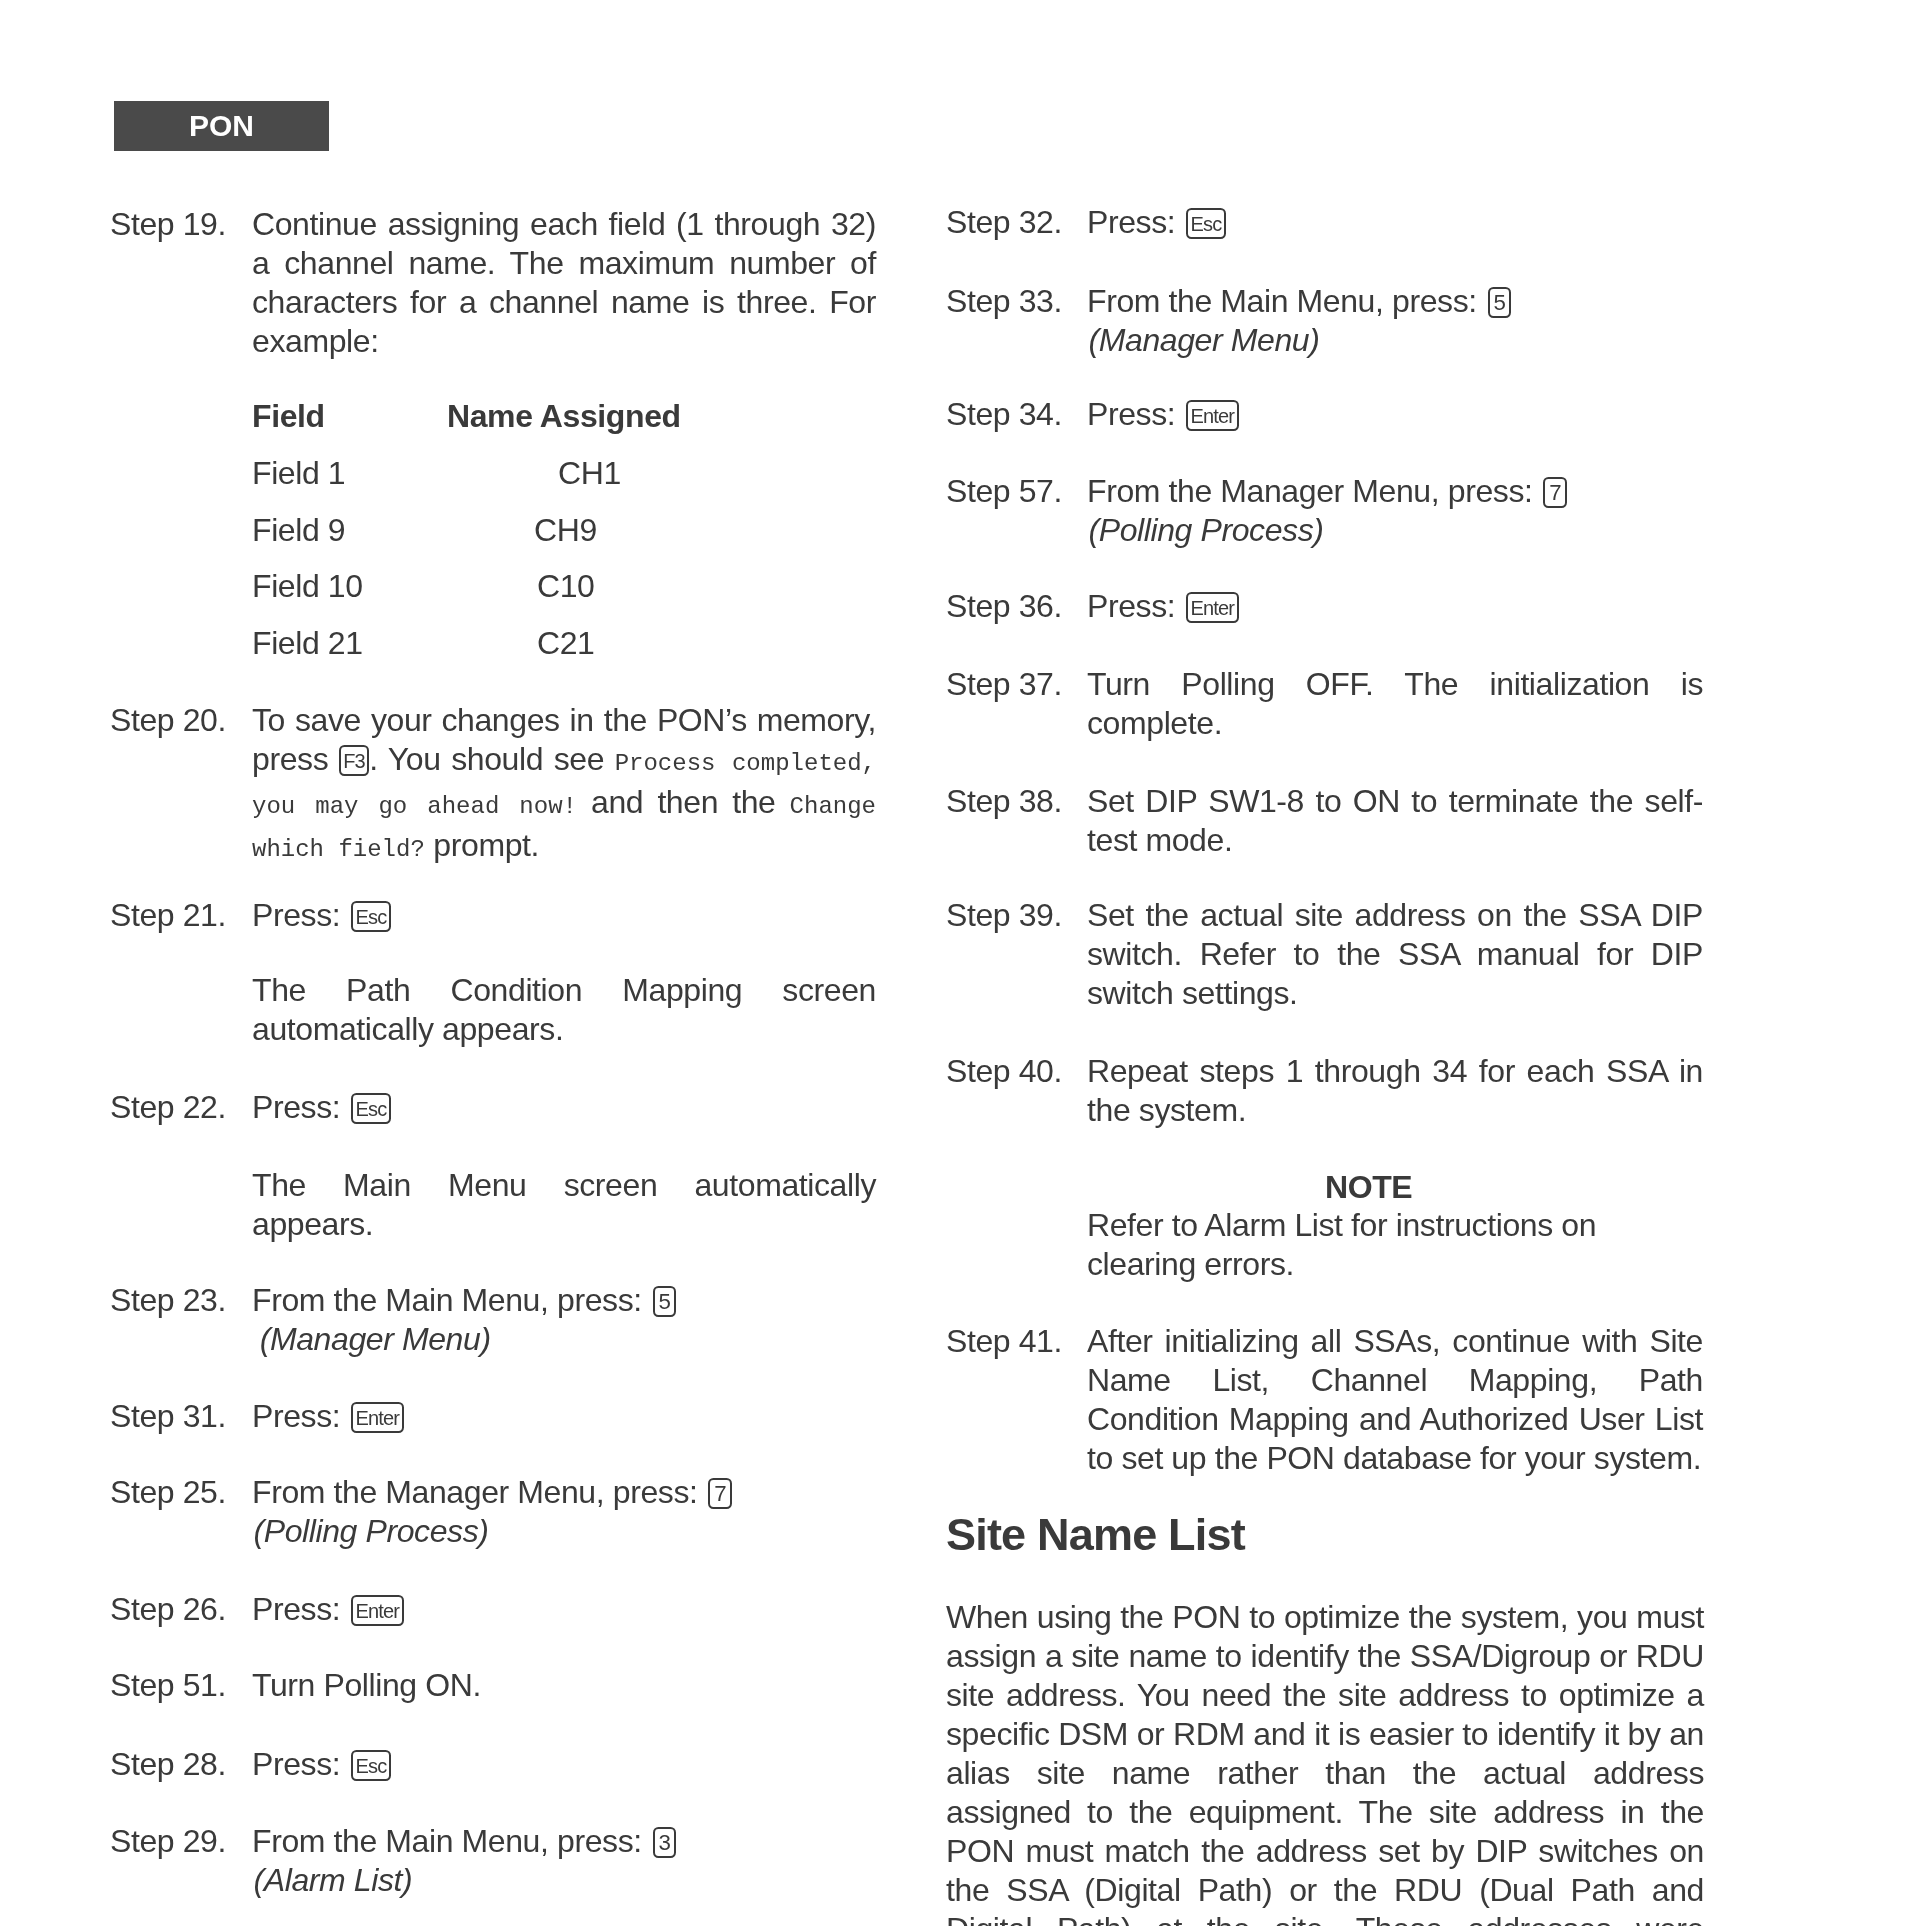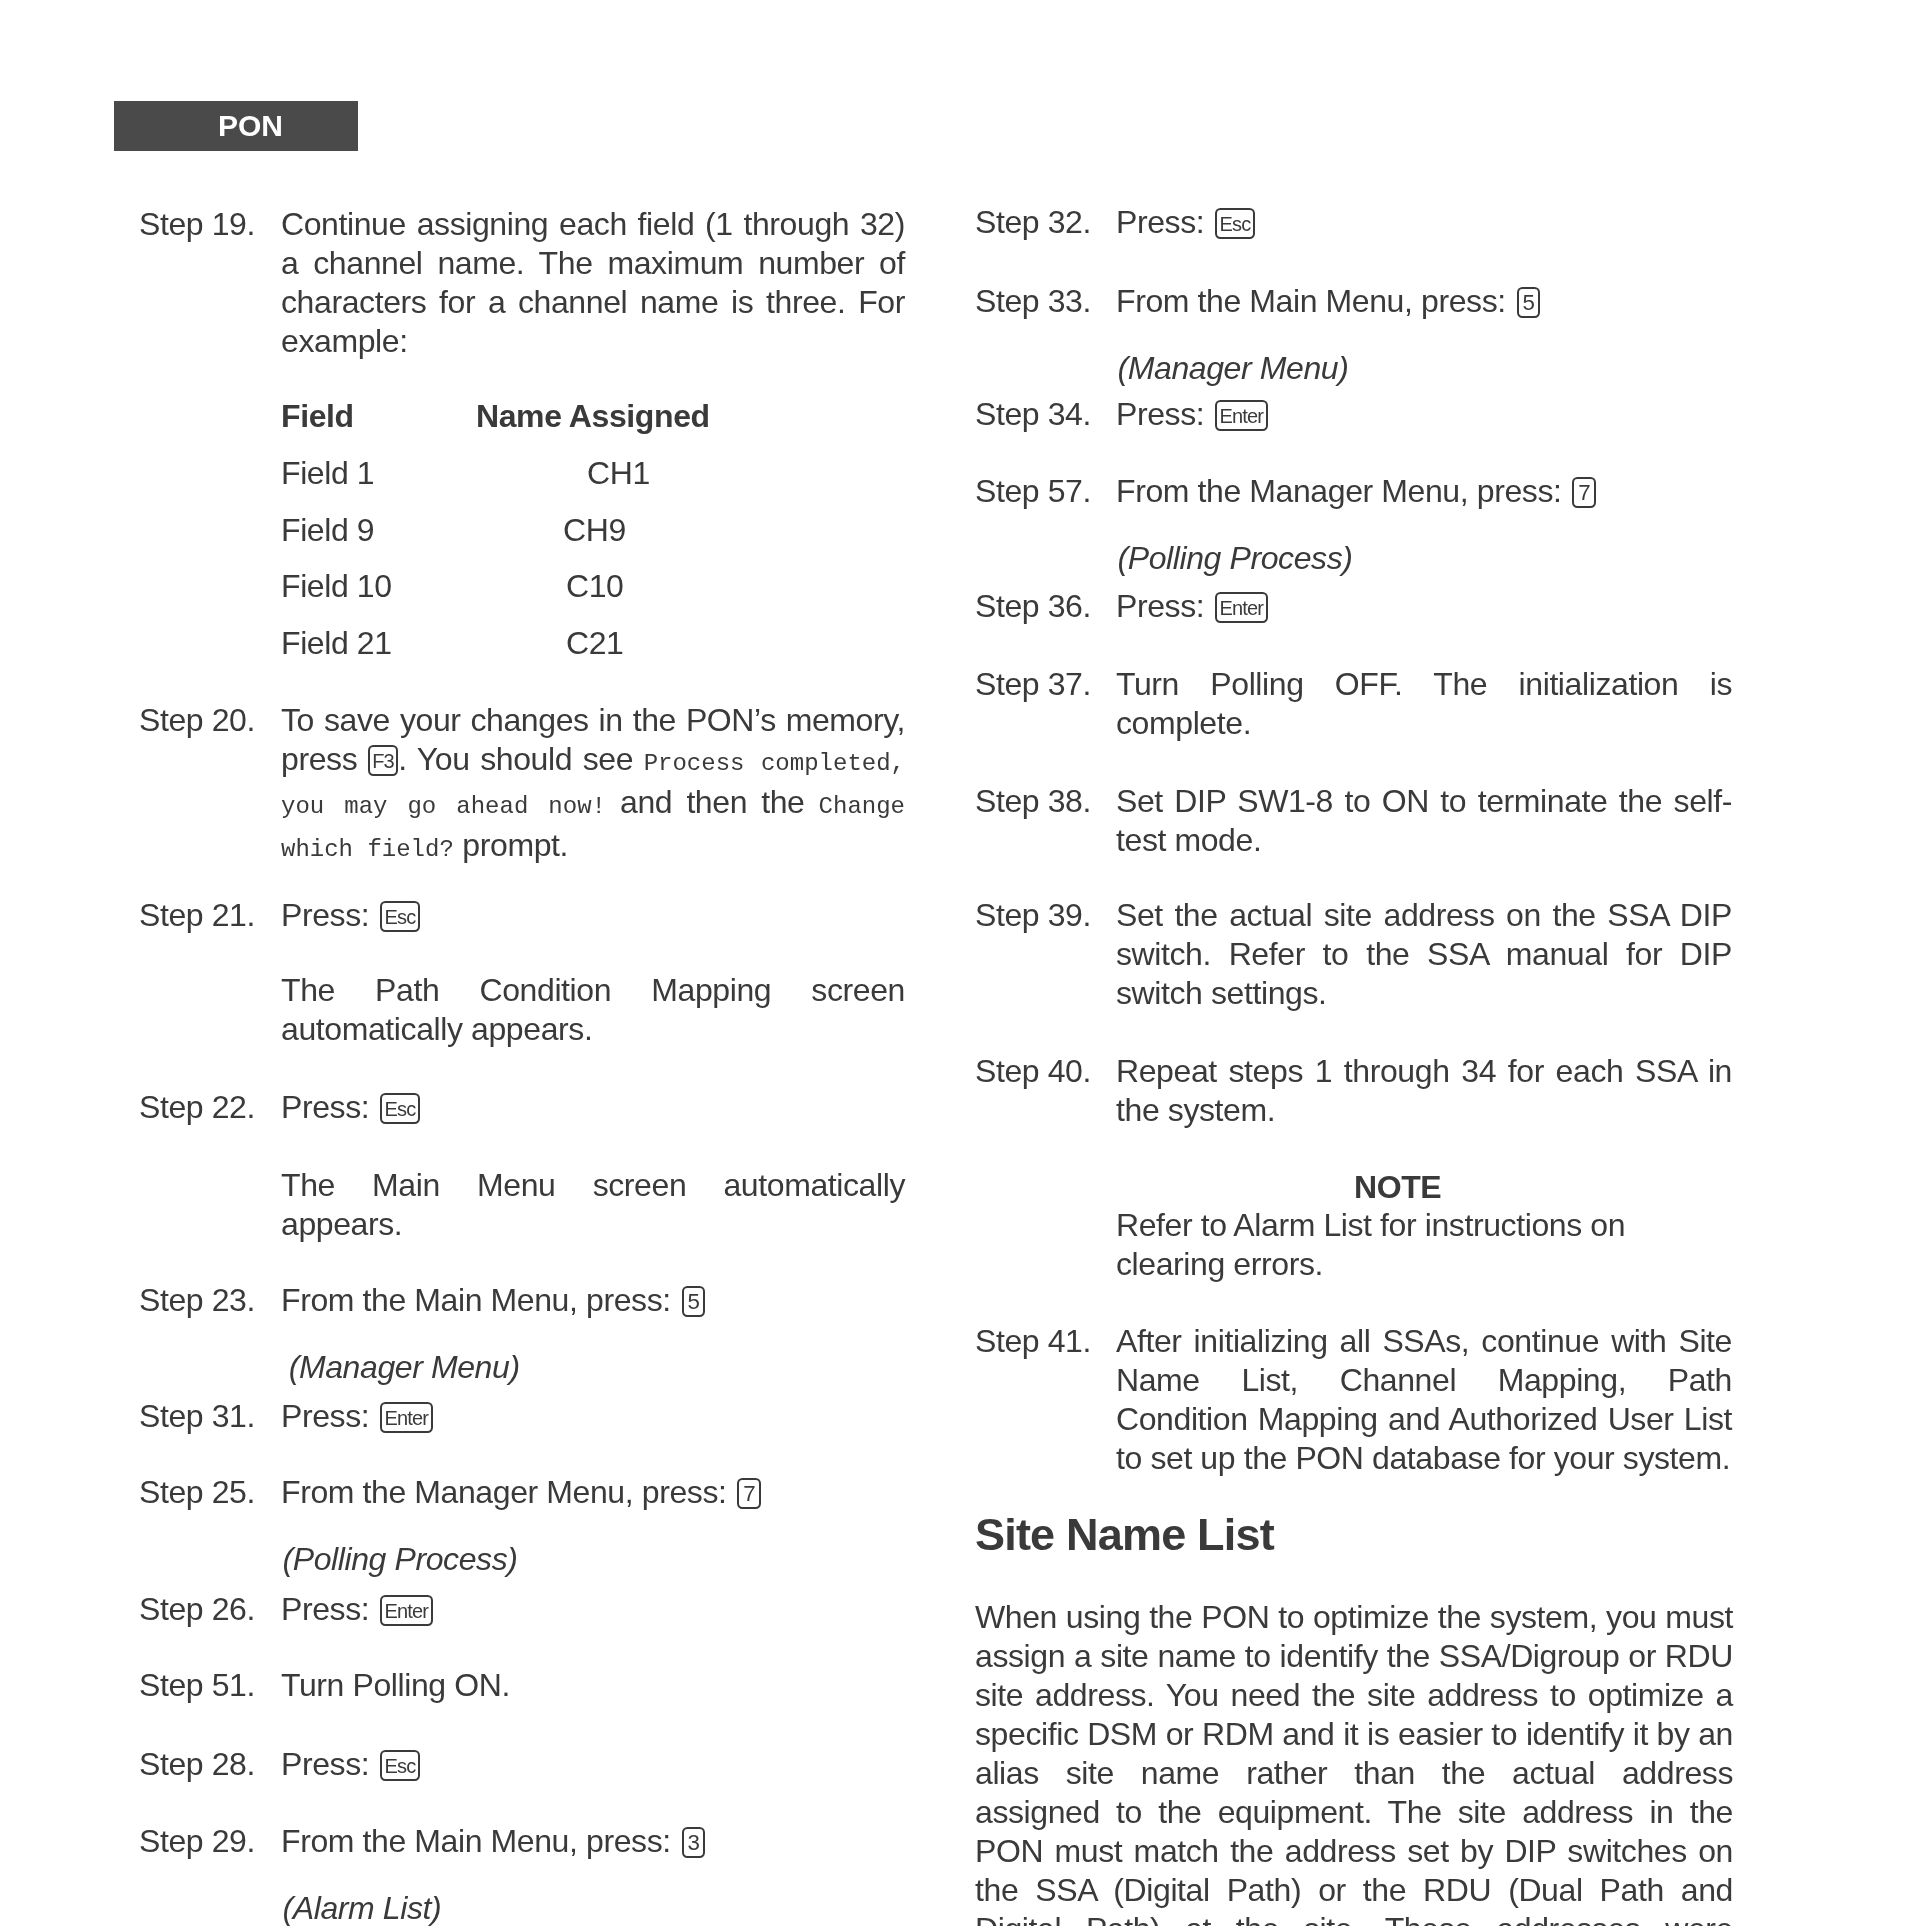--- a/index.html
+++ b/index.html
@@ -1,35 +1,35 @@
 <!DOCTYPE html>
 <html style="font-size:6.2px"><head>
 <meta charset="utf-8">
 <style>
   html, body { margin:0; padding:0; background:#ffffff; }
   body { width:1935px; height:2553px; position:relative; overflow:hidden;
          font-family:"Liberation Sans", sans-serif; color:#3a3a3a; }
-  .abs { position:absolute;padding-left:29px; }
+  .abs { position:absolute; }
   .hdr { left:114px; top:101px; width:215px; height:50px; background:#4a4a4a;
          color:#ffffff; font-weight:bold; font-size:30px; line-height:50px; text-align:center; }
   .txt { font-size:32px; line-height:39px; letter-spacing:-0.4px; }
   .lab { width:139px; }
   .body-l { left:252px; width:624px; text-align:justify; }
   .body-r { left:1087px; width:616px; text-align:justify; }
   .lab-l { left:110px; }
   .lab-r { left:946px; }
   .mono { font-family:"Liberation Mono", monospace; font-size:24px; letter-spacing:0; }
   .kbd { display:inline-block; border:2.3px solid #3a3a3a; border-radius:5.4px;
          font-size:20px; line-height:24px; padding:1.5px 2.3px; vertical-align:2.3px; letter-spacing:-0.8px; margin-left:10.8px; }
   .kbd.num { padding:1.5px 3.9px; font-size:22.3px; }
   .ital { font-style:italic; }
   .bold { font-weight:bold; }
   .tbl-h { font-weight:bold; }
   .h2 { font-size:45px; font-weight:bold; line-height:50px; letter-spacing:-0.8px; }
-  .sub { display:block; padding-left:1.5px;margin-top:28px; }
+  .sub { display:block; padding-left:1.5px; }
 </style>
 </head>
 <body>
 
 <div class="abs hdr">PON</div>
 
 <div class="abs txt lab lab-l" style="top:205px">Step 19.</div>
 <div class="abs txt body-l" style="top:205px">Continue assigning each field (1 through 32) a channel name. The maximum number of characters for a channel name is three. For example:</div>
 
 <div>

